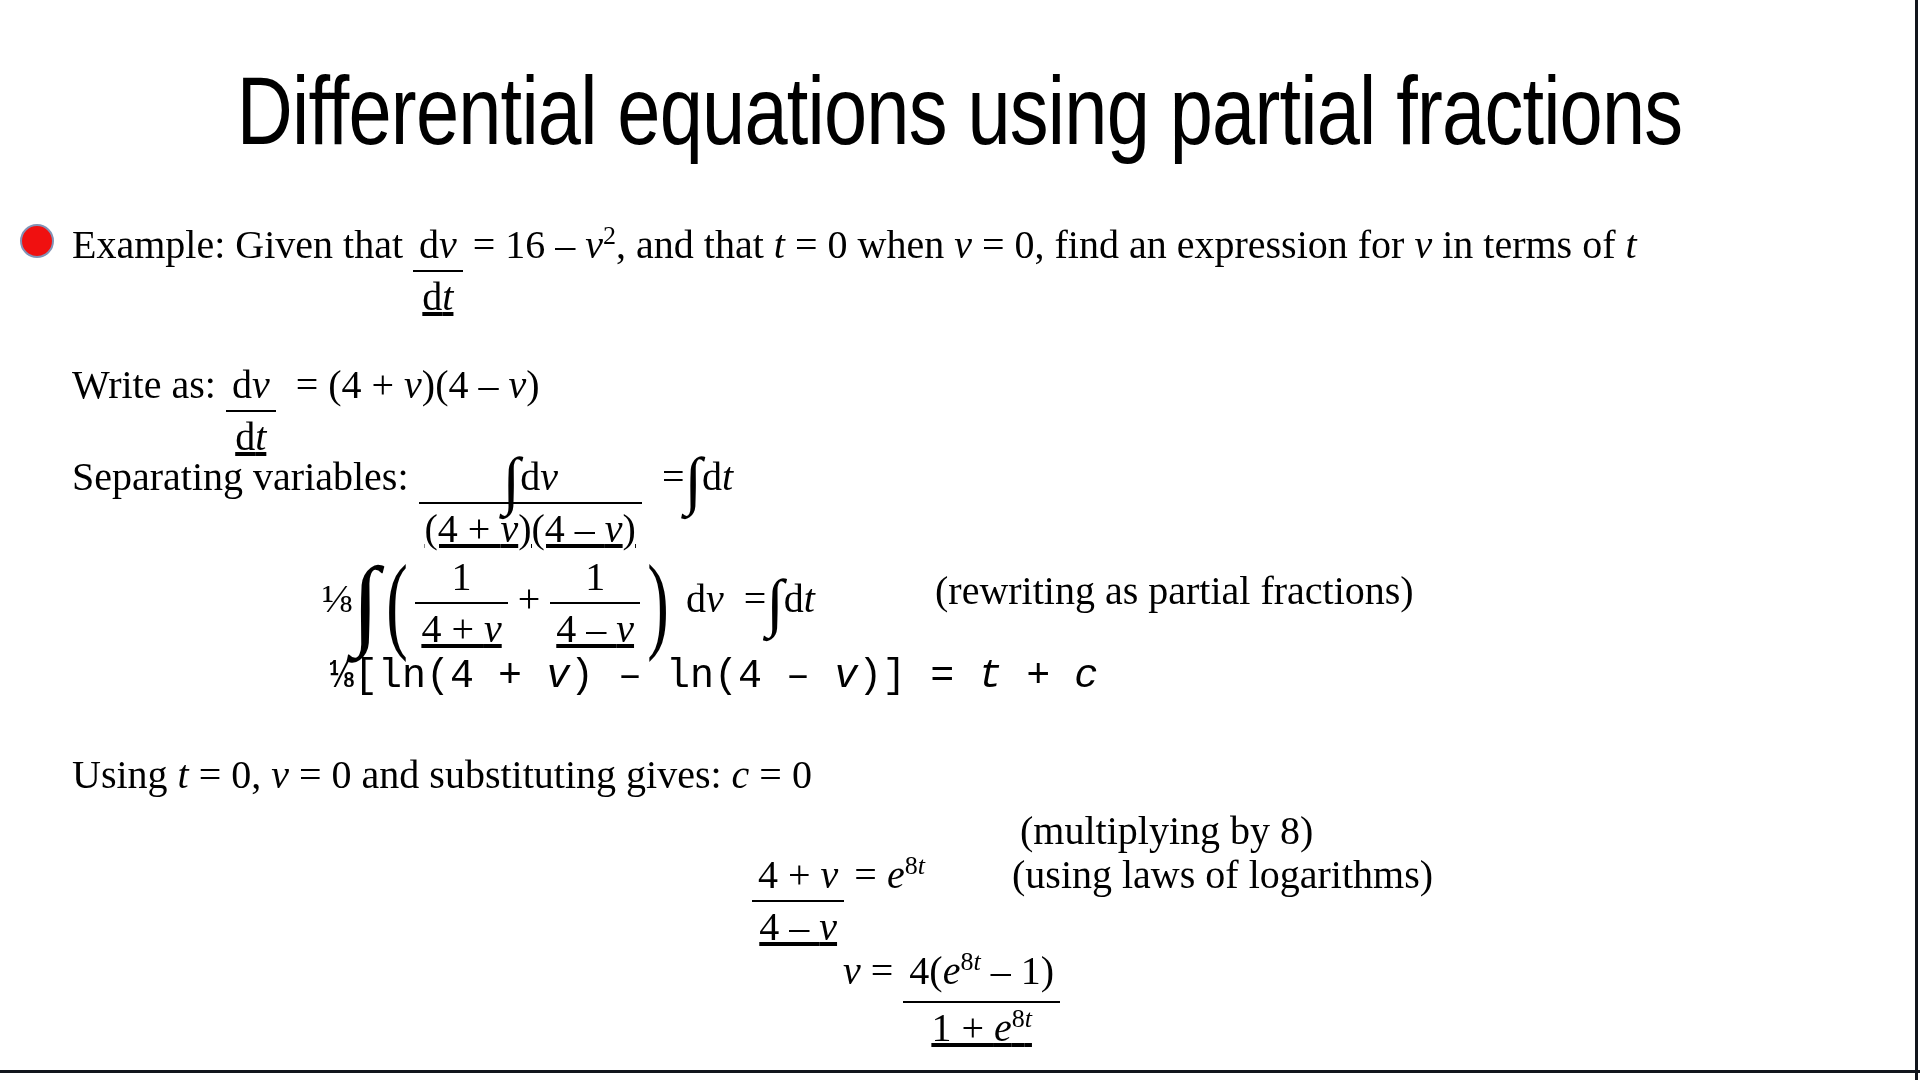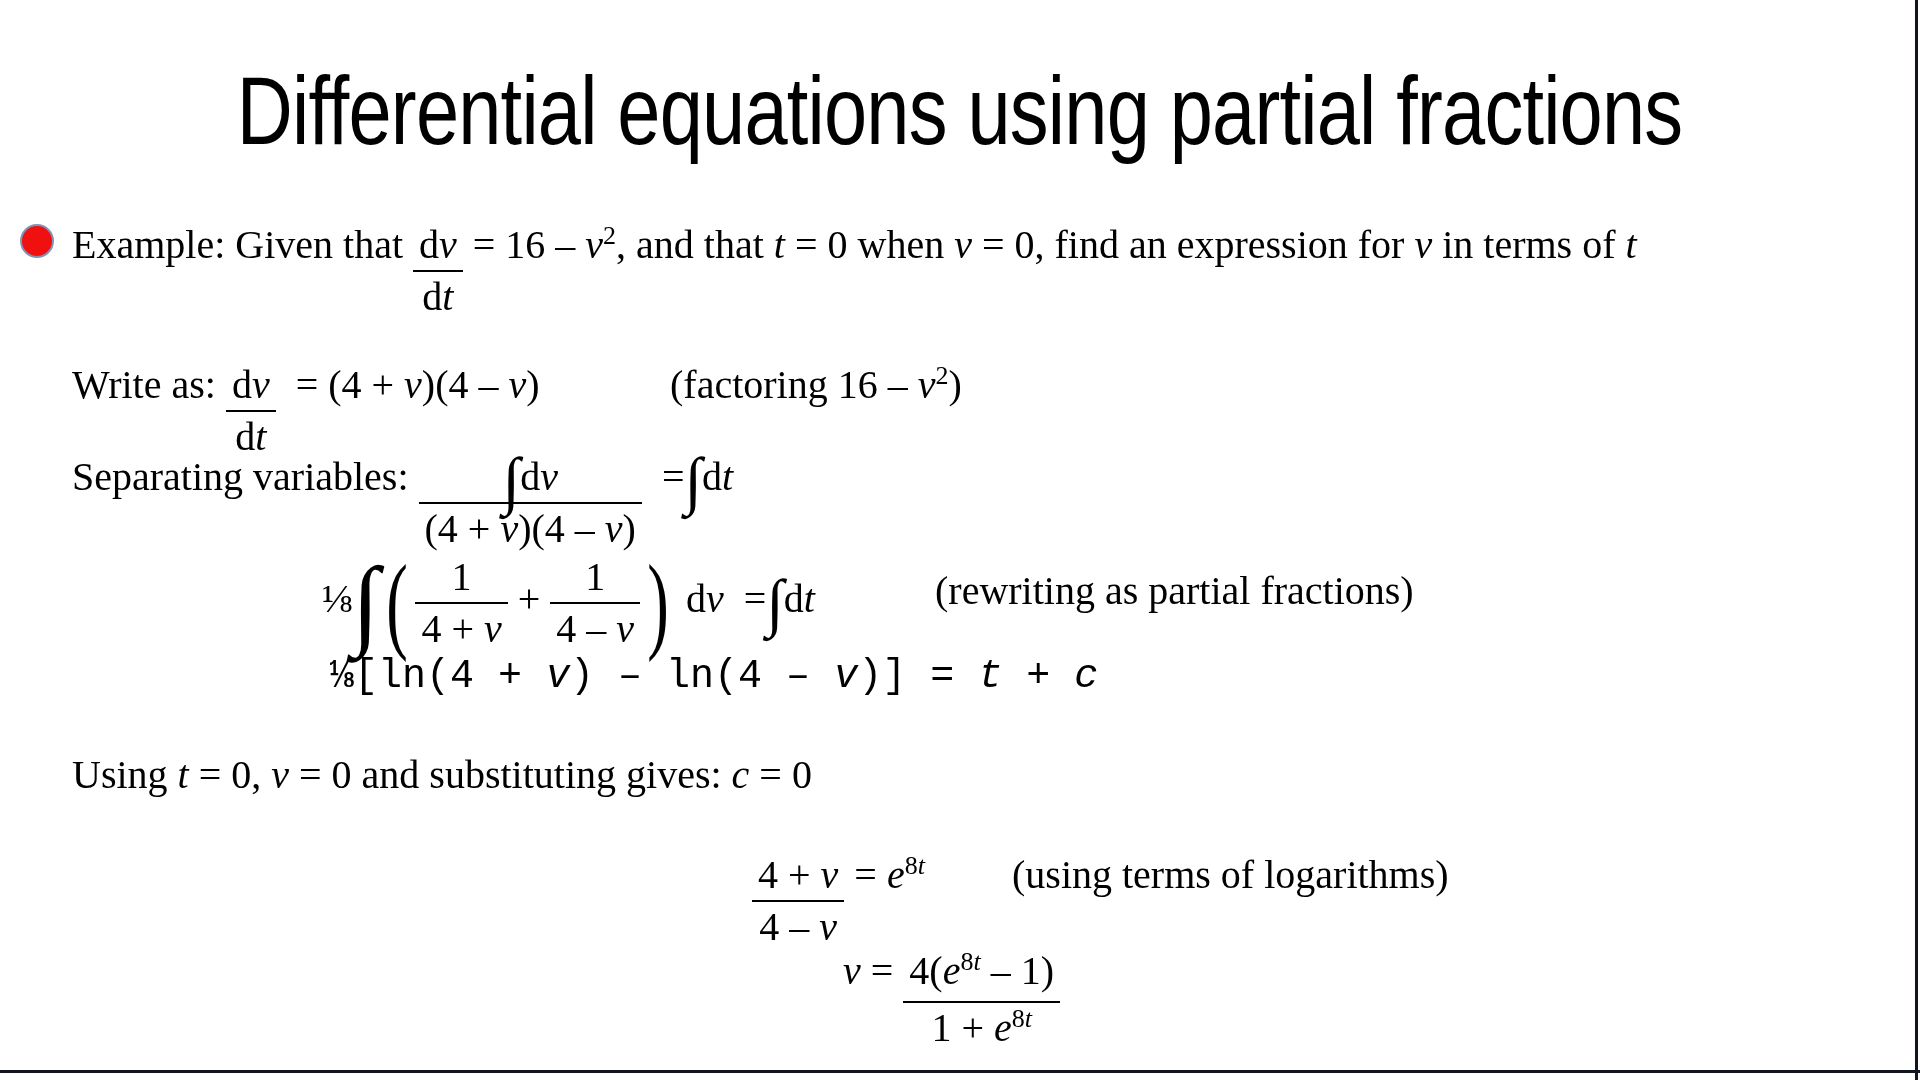--- a/index.html
+++ b/index.html
@@ -30,51 +30,51 @@
   .ti{font-style:italic;}
   .tsup{font-size:26px;position:relative;top:-14px;}
   .int{font-size:64px;line-height:0;vertical-align:-12px;}
   .int-big{font-size:100px;line-height:0;vertical-align:middle;}
   .paren-big{
     font-size:108px;line-height:0;vertical-align:middle;
     display:inline-block;transform:scaleX(.6);
   }
   .frac{display:inline-block;vertical-align:top;text-align:center;}
   .frac .num{display:block;border-bottom:2px solid var(--text,#000);padding:0 6px;line-height:50px;text-align:center;}
-  .frac .den{display:block;padding:0 6px;line-height:50px;}
+  .frac .den{display:block;padding:0 6px;line-height:50px;text-decoration:underline;}
   .cfrac{vertical-align:middle;}
   
   .bottom-rule{position:absolute;left:0;top:1070px;width:1920px;height:3px;background:var(--rule,#11151d);}
   .right-rule{position:absolute;left:1915px;top:0;width:3px;height:1080px;background:var(--rule,#11151d);}
 </style>
 </head>
 <body>
 
 <div class="slide">
 
   <div class="title">
     <span class="title-inner">Differential equations using partial fractions</span>
   </div>
 
   <div class="bullet"></div>
 
   <div class="mline" style="left:72px;top:220px;"><span class="tr">Example: Given that </span><span class="frac"><span class="num"><span class="tr">d</span><span class="ti">v</span></span><span class="den"><span class="tr">d</span><span class="ti">t</span></span></span><span class="tr"> = 16 – </span><span class="ti">v</span><span class="tsup">2</span><span class="tr">, and that </span><span class="ti">t</span><span class="tr"> = 0 when </span><span class="ti">v</span><span class="tr"> = 0, find an expression for </span><span class="ti">v</span><span class="tr"> in terms of </span><span class="ti">t</span></div>
   <div class="mline" style="left:72px;top:360px;"><span class="tr">Write as: </span><span class="frac"><span class="num"><span class="tr">d</span><span class="ti">v</span></span><span class="den"><span class="tr">d</span><span class="ti">t</span></span></span><span class="tr">  = (4 + </span><span class="ti">v</span><span class="tr">)(4 – </span><span class="ti">v</span><span class="tr">)</span></div>
-  <div class="mline" style="left:670px;top:360px;"><span class="tr">(factoring 16 – </span><span class="ti">v</span><span class="tsup">2</span><span class="tr">)</span></div>
 
   <div class="mline" style="left:72px;top:452px;"><span class="tr">Separating variables: </span><span class="frac"><span class="num"><span class="int">∫</span><span class="tr">d</span><span class="ti">v</span></span><span class="den"><span class="tr">(4 + </span><span class="ti">v</span><span class="tr">)(4 – </span><span class="ti">v</span><span class="tr">)</span></span></span><span class="tr">  =</span><span class="int">∫</span><span class="tr">d</span><span class="ti">t</span></div>
 
   <div class="mline" style="left:322px;top:552px;"><span class="tr">⅛</span><span class="int-big">∫</span><span class="paren-big">(</span><span class="frac cfrac"><span class="num"><span class="tr">1</span></span><span class="den"><span class="tr">4 + </span><span class="ti">v</span></span></span><span class="tr"> + </span><span class="frac cfrac"><span class="num"><span class="tr">1</span></span><span class="den"><span class="tr">4 – </span><span class="ti">v</span></span></span><span class="paren-big">)</span><span class="tr"> d</span><span class="ti">v</span><span class="tr">  =</span><span class="int">∫</span><span class="tr">d</span><span class="ti">t</span></div>
   <div class="mline" style="left:935px;top:566px;"><span class="tr">(rewriting as partial fractions)</span></div>
 
   <div class="mline" style="left:330px;top:652px;font-family:Liberation Mono, monospace;"><span class="tr">⅛[ln(4 + </span><span class="ti">v</span><span class="tr">) – ln(4 – </span><span class="ti">v</span><span class="tr">)] = </span><span class="ti">t</span><span class="tr"> + </span><span class="ti">c</span></div>
 
   <div class="mline" style="left:72px;top:750px;"><span class="tr">Using </span><span class="ti">t</span><span class="tr"> = 0, </span><span class="ti">v</span><span class="tr"> = 0 and substituting gives: </span><span class="ti">c</span><span class="tr"> = 0</span></div>
 
+  <div class="mline" style="left:1020px;top:806px;"><span class="tr">(multiplying by 8)</span></div>
 
   <div class="mline" style="left:752px;top:850px;"><span class="frac"><span class="num"><span class="tr">4 + </span><span class="ti">v</span></span><span class="den"><span class="tr">4 – </span><span class="ti">v</span></span></span><span class="tr"> = </span><span class="ti">e</span><span class="tsup">8</span><span class="tsup ti">t</span></div>
-  <div class="mline" style="left:1012px;top:850px;"><span class="tr">(using terms of logarithms)</span></div>
+  <div class="mline" style="left:1012px;top:850px;"><span class="tr">(using laws of logarithms)</span></div>
 
   <div class="mline" style="left:843px;top:946px;"><span class="ti">v</span><span class="tr"> = </span><span class="frac"><span class="num"><span class="tr">4(</span><span class="ti">e</span><span class="tsup">8</span><span class="tsup ti">t</span><span class="tr"> – 1)</span></span><span class="den"><span class="tr">1 + </span><span class="ti">e</span><span class="tsup">8</span><span class="tsup ti">t</span></span></span></div>
 
   <div class="bottom-rule"></div>
   <div class="right-rule"></div>
 </div>
 
 </body></html>

